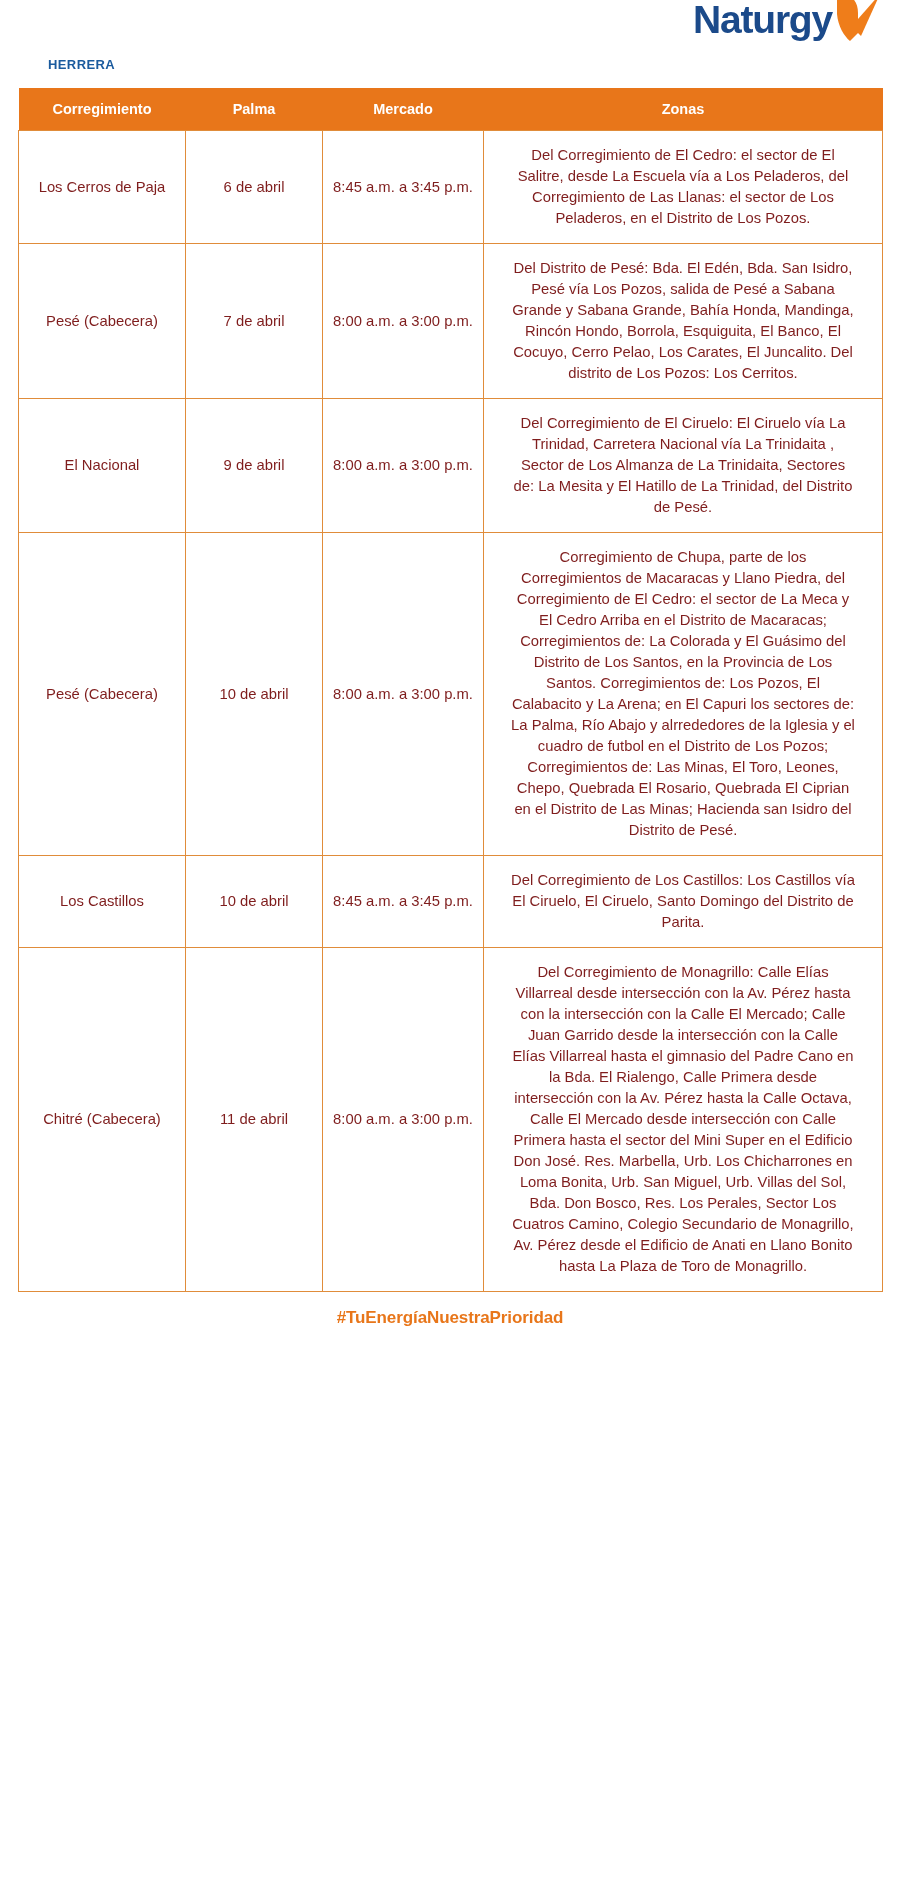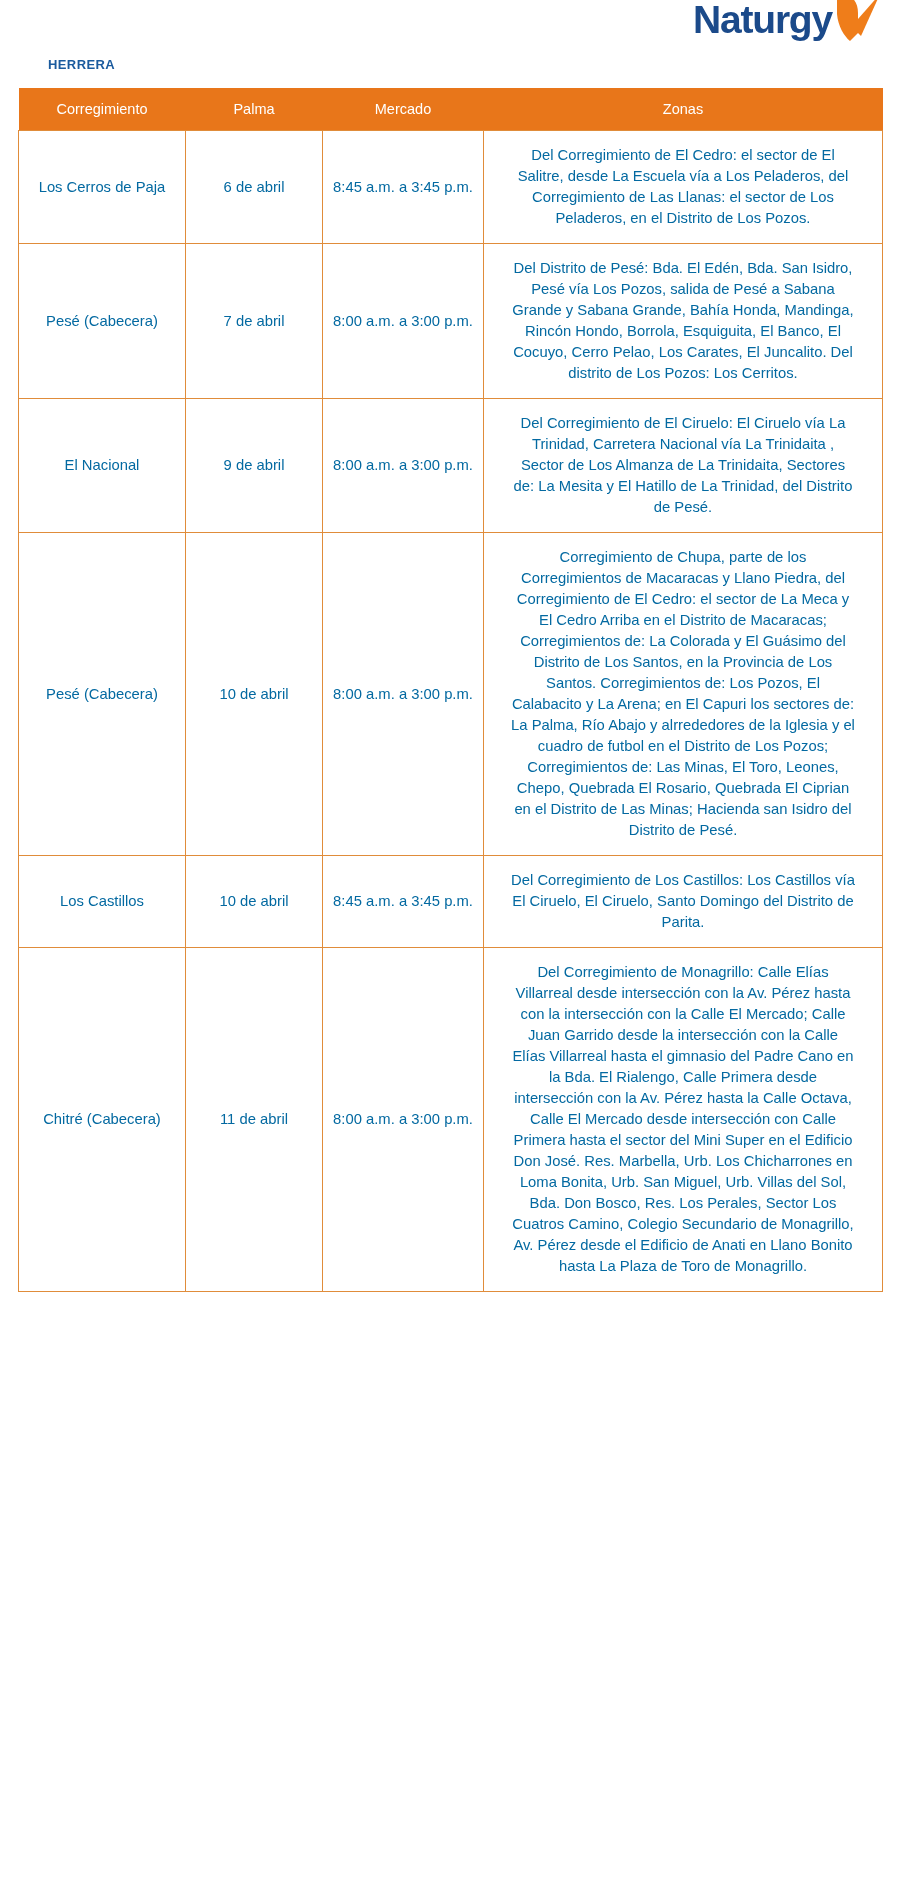--- a/index.html
+++ b/index.html
@@ -69,29 +69,29 @@
   }
   table.schedule {
     width: 100%;
     border-collapse: collapse;
     table-layout: fixed;
   }
   table.schedule thead th {
     background: #e8761a;
     color: #ffffff;
     font-size: 14.5px;
-    font-weight: normal;
+    font-weight: bold;
     padding: 13px 4px;
     text-align: center;
     border: none;
     font-family: "Liberation Sans", sans-serif;
   }
   table.schedule tbody td {
     border: 1px solid #e08c3a;
-    color: #0369a1;
+    color: #7f1d1d;
     font-size: 14.8px;
     line-height: 1.42;
     text-align: center;
     vertical-align: middle;
     padding: 14px 10px;
     font-family: "Liberation Sans", sans-serif;
   }
   table.schedule tbody tr:last-child td {
     border-bottom: 1px solid #e08c3a;
   }
@@ -193,14 +193,15 @@
           <td>Chitré (Cabecera)</td>
           <td>11 de abril</td>
           <td>8:00 a.m. a 3:00 p.m.</td>
           <td class="cell-zonas">Del Corregimiento de Monagrillo: Calle Elías Villarreal desde intersección con la Av. Pérez hasta con la intersección con la Calle El Mercado; Calle Juan Garrido desde la intersección con la Calle Elías Villarreal hasta el gimnasio del Padre Cano en la Bda. El Rialengo, Calle Primera desde intersección con la Av. Pérez hasta la Calle Octava, Calle El Mercado desde intersección con Calle Primera hasta el sector del Mini Super en el Edificio Don José. Res. Marbella, Urb. Los Chicharrones en Loma Bonita, Urb. San Miguel, Urb. Villas del Sol, Bda. Don Bosco, Res. Los Perales, Sector Los Cuatros Camino, Colegio Secundario de Monagrillo, Av. Pérez desde el Edificio de Anati en Llano Bonito hasta La Plaza de Toro de Monagrillo.</td>
         </tr>
 
       </tbody>
     </table>
   </div>
 
+  <div class="footer">#TuEnergíaNuestraPrioridad</div>
 
 </div>
 
 </body></html>

